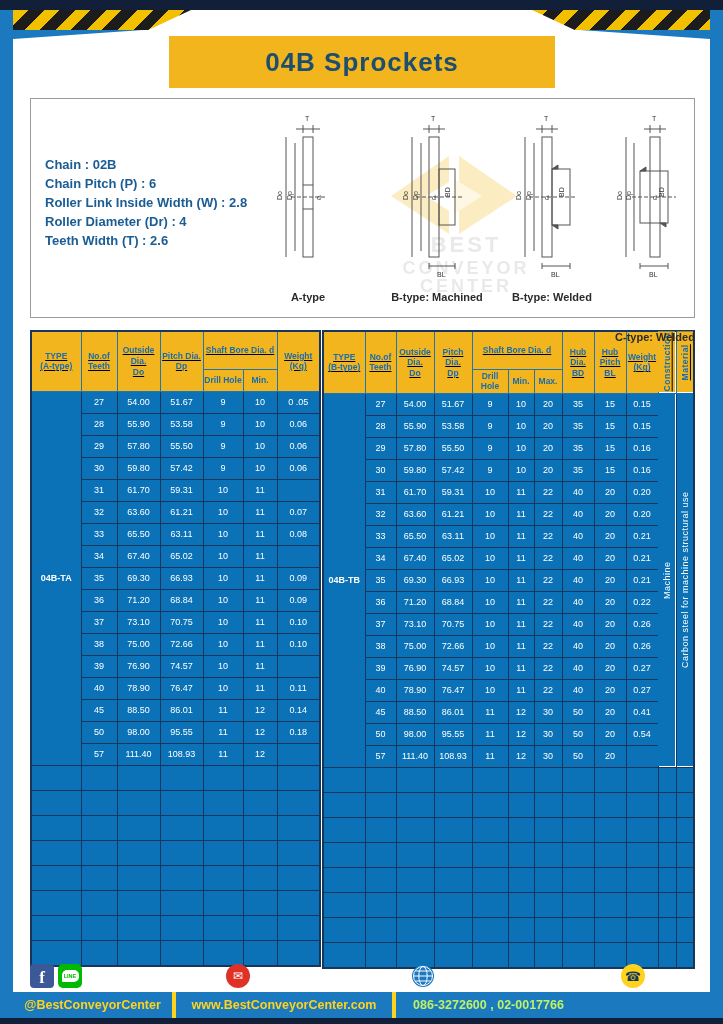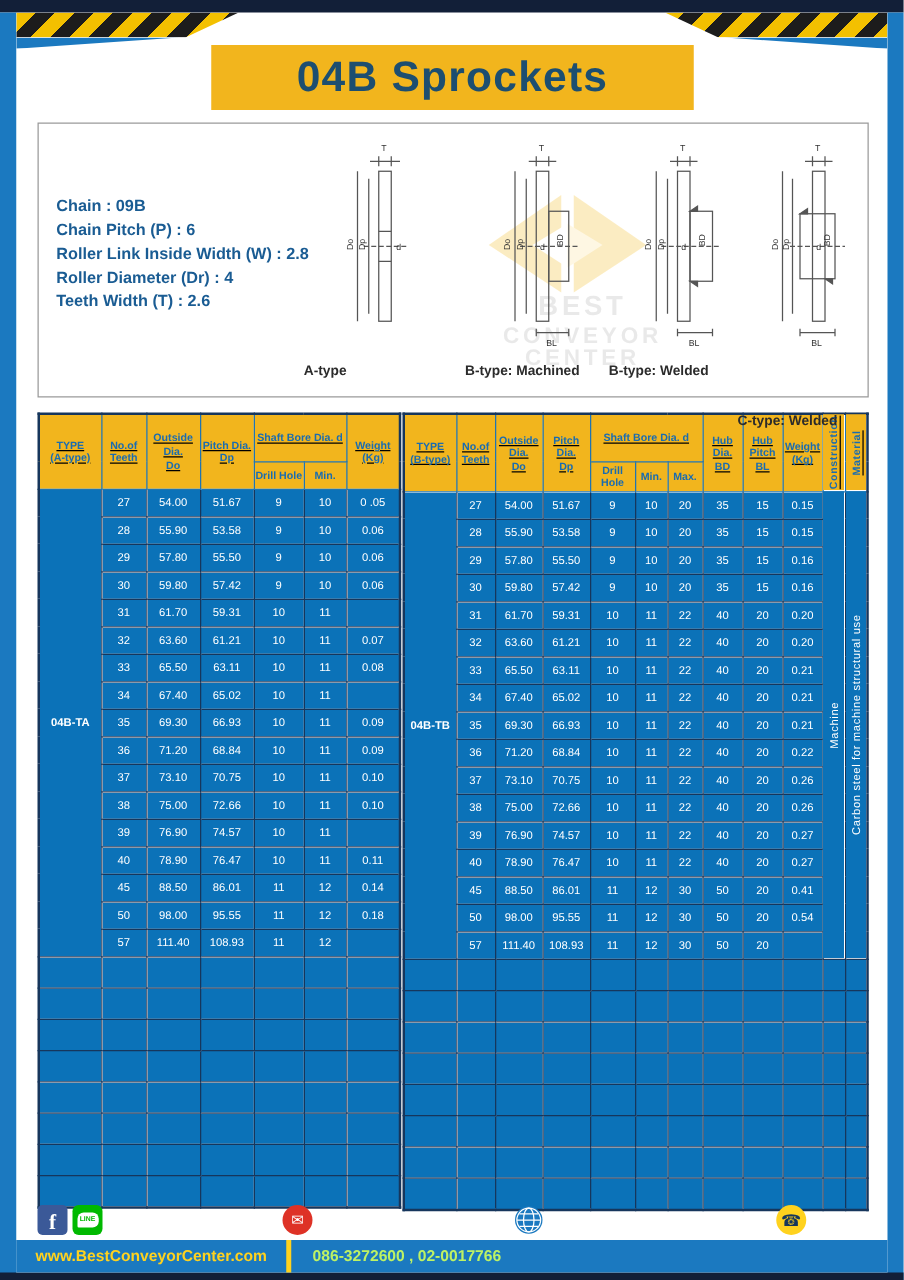--- a/index.html
+++ b/index.html
@@ -15,32 +15,32 @@
   .hazard{position:absolute;top:10px;height:20px;background:repeating-linear-gradient(135deg,#f3c000 0 11px,#1c1c1c 11px 22px);}
   .hazard-left{left:13px;width:178px;clip-path:polygon(0 0,100% 0,76% 100%,0 100%);}
   .hazard-right{right:13px;width:178px;clip-path:polygon(0 0,100% 0,100% 100%,24% 100%);}
   .tri-left{position:absolute;left:13px;top:30px;width:130px;height:9px;background:#1b79c0;clip-path:polygon(0 0,100% 0,0 100%);}
   .tri-right{position:absolute;right:13px;top:30px;width:130px;height:9px;background:#1b79c0;clip-path:polygon(0 0,100% 0,100% 100%);}
 
   
   .title-banner{
     position:absolute;left:169px;top:36px;width:386px;height:52px;background:#f2b51d;
     display:flex;align-items:center;justify-content:center;
-    font-size:34px;font-weight:bold;color:#1d4e70;letter-spacing:1px;
+    font-size:26px;font-weight:bold;color:#1d4e70;letter-spacing:1px;
   }
 
   
   .spec-box{position:absolute;left:30px;top:98px;width:663px;height:218px;background:#fff;border:1px solid #9a9a9a;}
   .spec-lines{position:absolute;left:14px;top:56px;color:#1a5c93;font-weight:bold;font-size:13px;line-height:19px;z-index:2;}
   .watermark{position:absolute;left:300px;top:35px;width:270px;height:160px;opacity:.33;z-index:0;}
   .wm-text{fill:#bdbdbd;font-weight:bold;letter-spacing:3px;}
   .diagrams{position:absolute;left:215px;top:6px;width:445px;height:182px;z-index:1;}
   .dim{font-size:7px;fill:#333;font-family:"Liberation Sans",sans-serif;}
   .draw{stroke:#555;fill:none;stroke-width:1;}
-  .caption{position:absolute;top:192px;width:130px;text-align:left;font-size:11px;font-weight:bold;color:#2b2b2b;z-index:2;}
+  .caption{position:absolute;top:192px;width:130px;text-align:center;font-size:11px;font-weight:bold;color:#2b2b2b;z-index:2;}
   .cap-0{left:212px;} .cap-1{left:341px;} .cap-2{left:456px;} .cap-3{left:559px;margin-top:40px;}
 
   
   .data-table{border-collapse:collapse;table-layout:fixed;position:absolute;border:2px solid #16365c;}
   .table-a{left:30px;top:330px;width:289px;}
   .table-b{left:322px;top:330px;width:371px;}
   .data-table th{
     background:#f2b51d;color:#1a6cb0;font-weight:bold;font-size:8.5px;line-height:1.25;
     border:1px solid #1f74b2;text-align:center;vertical-align:middle;padding:1px 0;white-space:pre-line;
   }
@@ -94,21 +94,21 @@
       <polygon points="128,22 186,62 128,100" fill="#f5c84a"></polygon>
       <polygon points="95,62 123,45 123,80" fill="#ffffff"></polygon>
       <polygon points="123,45 151,62 123,80" fill="#fde9ad"></polygon>
       <text class="wm-text" x="135" y="118" font-size="22" text-anchor="middle">BEST</text>
       <text class="wm-text" x="135" y="140" font-size="18" text-anchor="middle">CONVEYOR</text>
       <text class="wm-text" x="135" y="158" font-size="18" text-anchor="middle">CENTER</text>
     </svg>
   </div>
 
   <div class="spec-lines">
-    <div>Chain  :  09B</div>
+    <div>Chain  :  02B</div>
     <div>Chain Pitch (P)  :  6</div>
     <div>Roller Link Inside Width (W)  :  2.8</div>
     <div>Roller Diameter (Dr)  :  4</div>
     <div>Teeth Width (T)  :  2.6</div>
   </div>
 
   <svg class="diagrams" viewBox="0 0 445 182">
 
     <g class="draw">
       <rect x="57" y="32" width="10" height="120"></rect>
@@ -807,16 +807,17 @@
     <ellipse cx="12" cy="12" rx="4.2" ry="9.5" fill="none" stroke="#fff" stroke-width="1"></ellipse>
     <line x1="2.5" y1="12" x2="21.5" y2="12" stroke="#fff" stroke-width="1"></line>
     <line x1="4.5" y1="7" x2="19.5" y2="7" stroke="#fff" stroke-width="1"></line>
     <line x1="4.5" y1="17" x2="19.5" y2="17" stroke="#fff" stroke-width="1"></line>
   </svg>
   <div class="icon phone">
       <span>☎</span>
     </div>
 
   <div class="footer-bar">
+    <div class="footer-cell fc-0">@BestConveyorCenter</div>
     <div class="footer-cell fc-2">www.BestConveyorCenter.com</div>
     <div class="footer-cell fc-3">086-3272600 , 02-0017766</div>
   </div>
 </div>
 
 </body></html>

